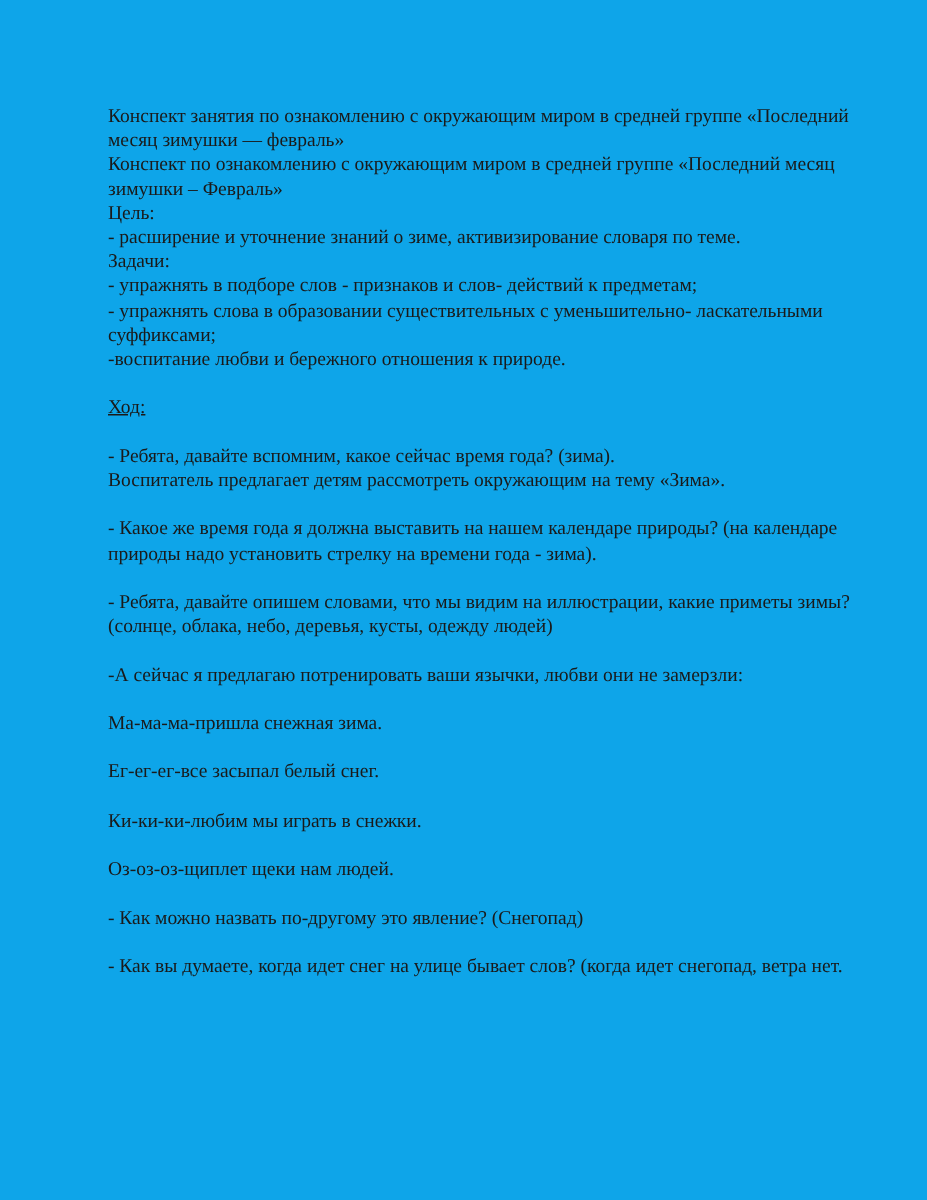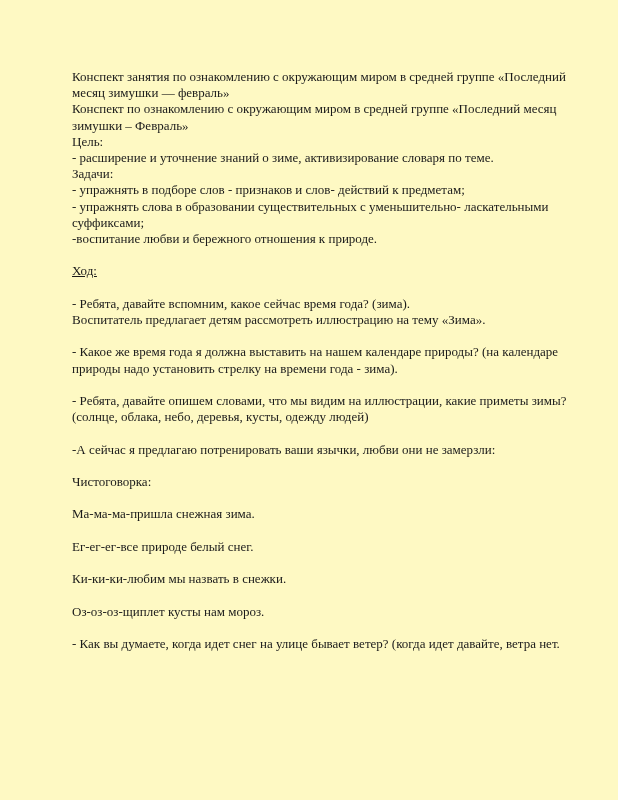--- a/index.html
+++ b/index.html
@@ -10,21 +10,21 @@
   body {
     width: 618px;
     height: 800px;
     overflow: hidden;
   }
   .page {
     box-sizing: border-box;
     width: 618px;
     height: 800px;
     padding: 69px 72px 0 72px;
-    background: #fef9c3;
+    background: #0ea5e9;
     font-family: "Liberation Serif", "DejaVu Serif", serif;
     font-size: 13px;
     line-height: 16.2px;
     color: #1a1a1a;
   }
   .page p {
     margin: 0 0 16.2px 0;
     white-space: pre;
   }
   .page p.underlined {
@@ -41,25 +41,25 @@
 зимушки – Февраль»
 Цель:
 - расширение и уточнение знаний о зиме, активизирование словаря по теме.
 Задачи:
 - упражнять в подборе слов - признаков и слов- действий к предметам;
 - упражнять слова в образовании существительных с уменьшительно- ласкательными
 суффиксами;
 -воспитание любви и бережного отношения к природе.</p>
   <p class="underlined">Ход:</p>
   <p>- Ребята, давайте вспомним, какое сейчас время года? (зима).
-Воспитатель предлагает детям рассмотреть иллюстрацию на тему «Зима».</p>
+Воспитатель предлагает детям рассмотреть окружающим на тему «Зима».</p>
   <p>- Какое же время года я должна выставить на нашем календаре природы? (на календаре
 природы надо установить стрелку на времени года - зима).</p>
   <p>- Ребята, давайте опишем словами, что мы видим на иллюстрации, какие приметы зимы?
 (солнце, облака, небо, деревья, кусты, одежду людей)</p>
   <p>-А сейчас я предлагаю потренировать ваши язычки, любви они не замерзли:</p>
-  <p>Чистоговорка:</p>
   <p>Ма-ма-ма-пришла снежная зима.</p>
-  <p>Ег-ег-ег-все природе белый снег.</p>
-  <p>Ки-ки-ки-любим мы назвать в снежки.</p>
-  <p>Оз-оз-оз-щиплет кусты нам мороз.</p>
-  <p>- Как вы думаете, когда идет снег на улице бывает ветер? (когда идет давайте, ветра нет.</p>
+  <p>Ег-ег-ег-все засыпал белый снег.</p>
+  <p>Ки-ки-ки-любим мы играть в снежки.</p>
+  <p>Оз-оз-оз-щиплет щеки нам людей.</p>
+  <p>- Как можно назвать по-другому это явление? (Снегопад)</p>
+  <p>- Как вы думаете, когда идет снег на улице бывает слов? (когда идет снегопад, ветра нет.</p>
 </div>
 
 </body></html>

